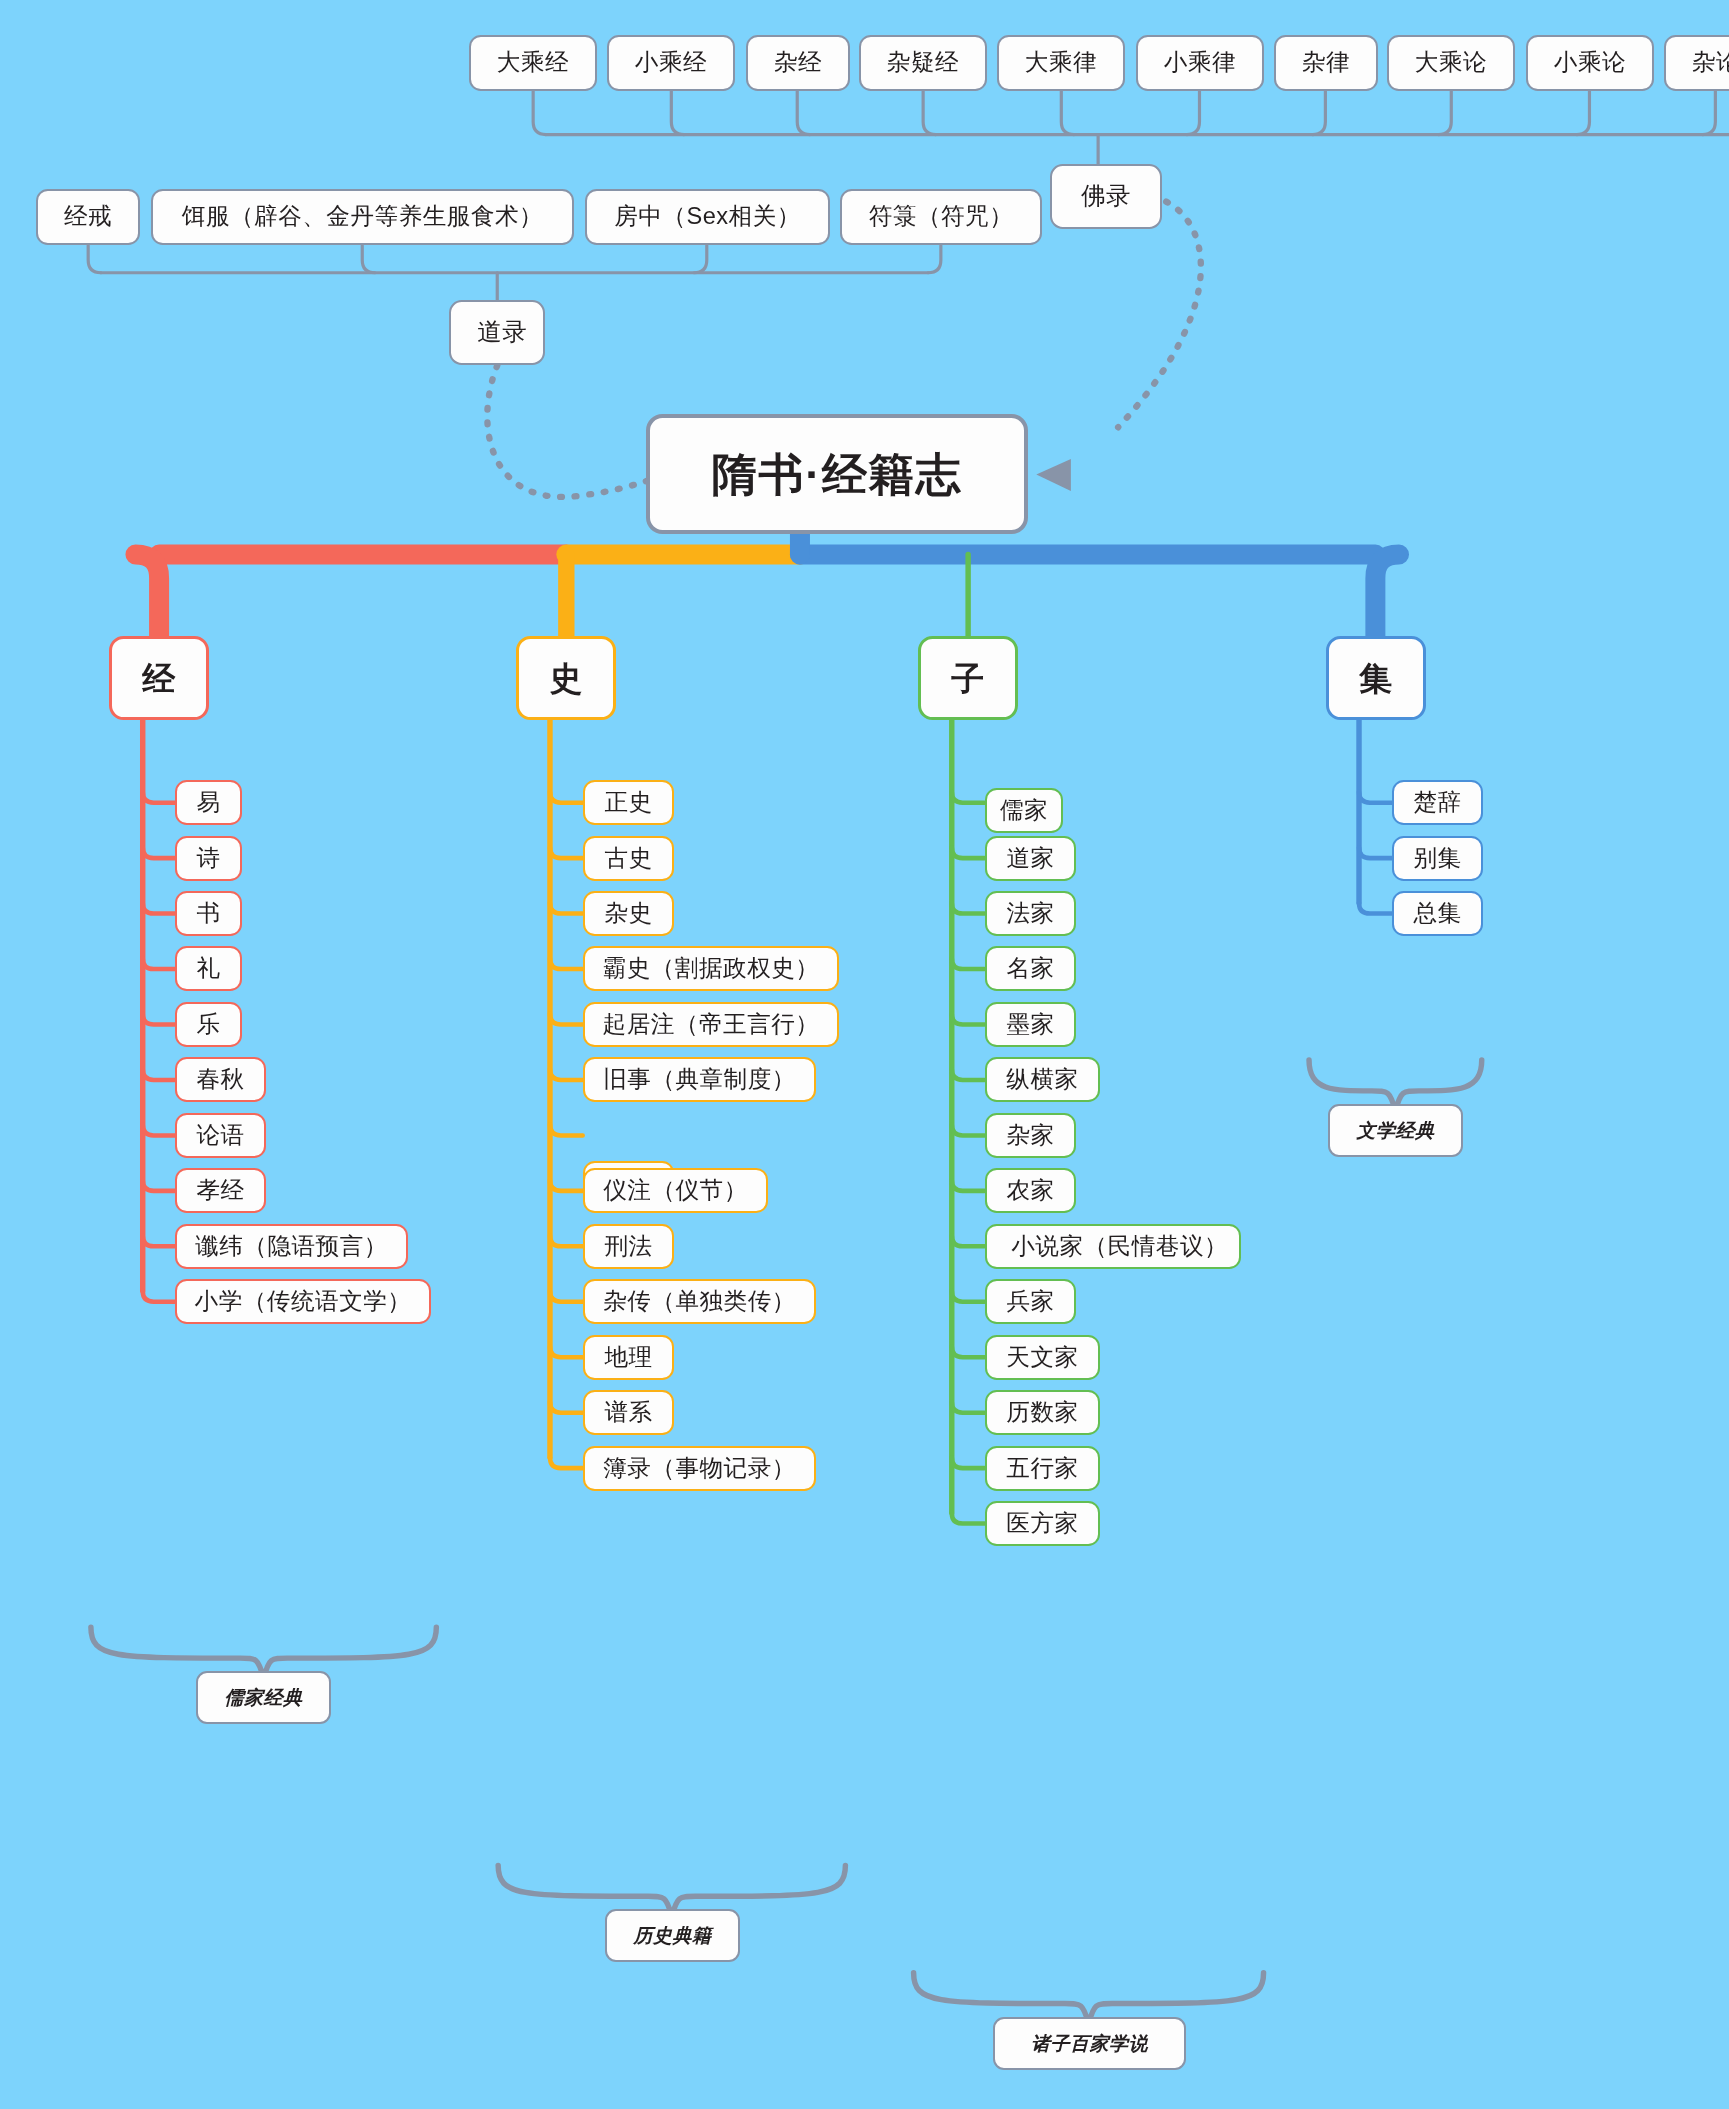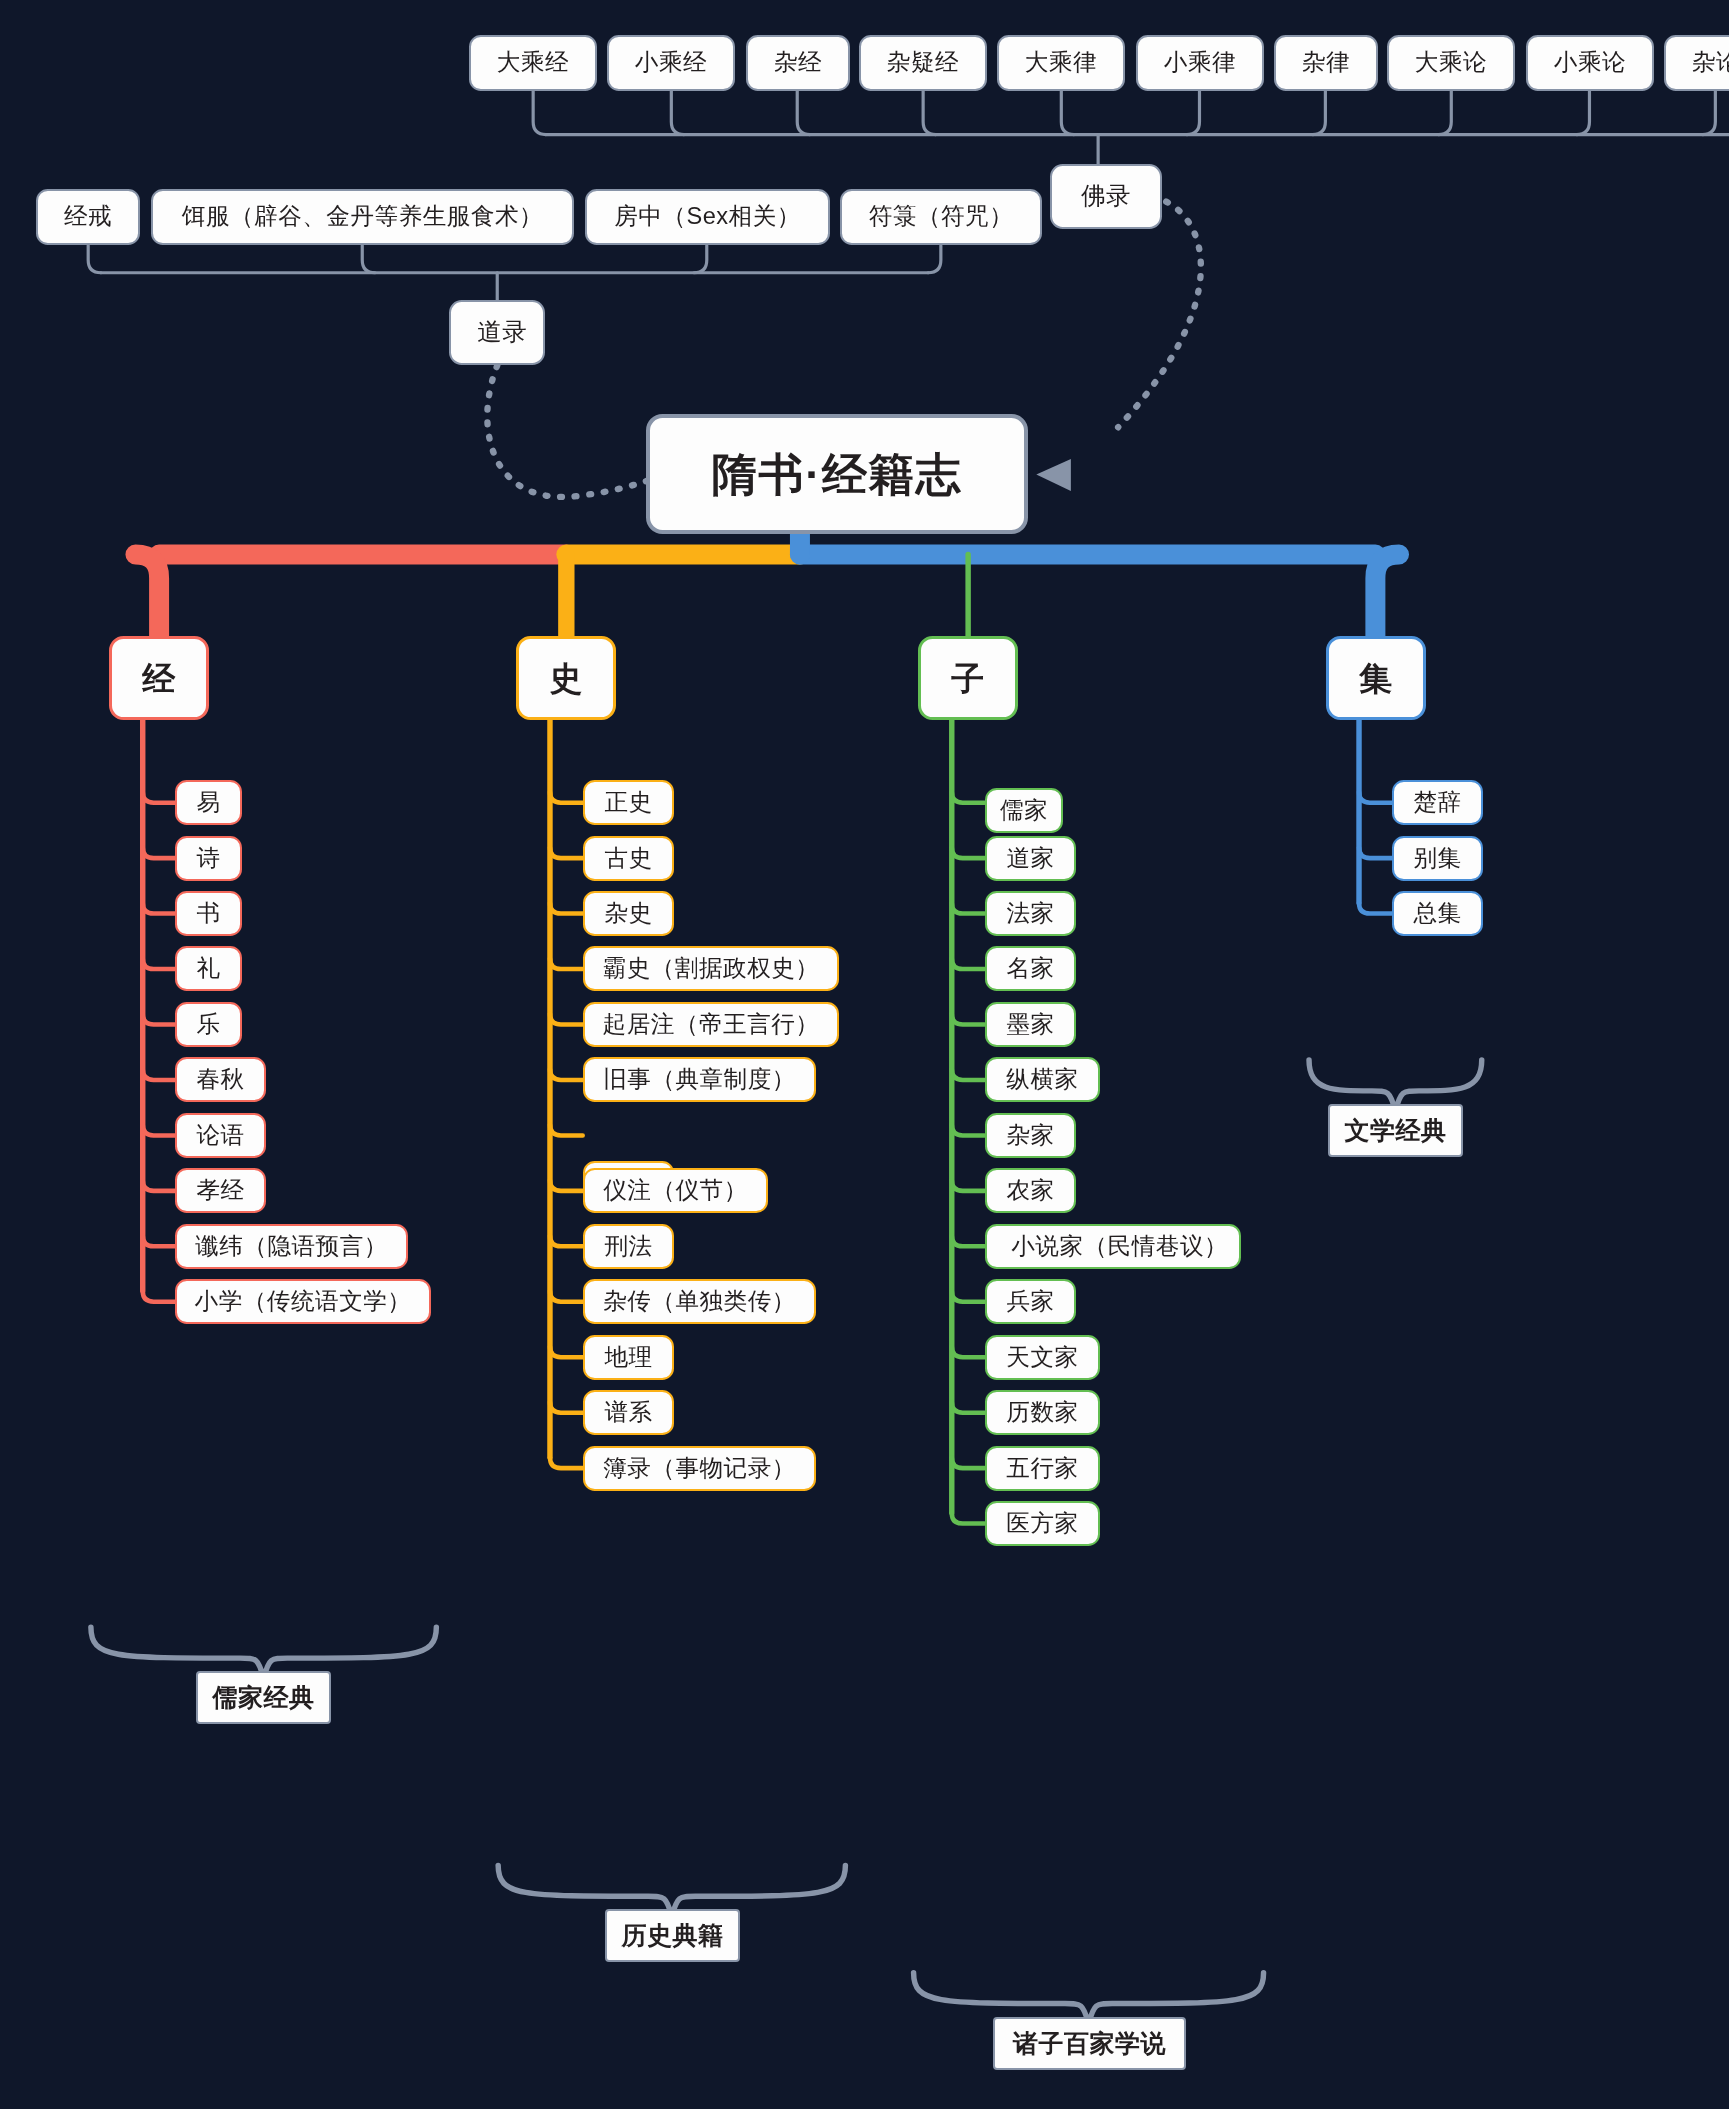--- a/index.html
+++ b/index.html
@@ -1,17 +1,17 @@
 <!DOCTYPE html>
 <html style="font-size:14.5px"><head>
 <meta charset="utf-8">
 <style>
   html,body{margin:0;padding:0;background:#ffffff;}
   body{font-family:"Liberation Sans","DejaVu Sans",sans-serif;}
-  #stage{position:relative;width:1729px;height:2109px;background:#0f172a;overflow:hidden;}
+  #stage{position:relative;width:1729px;height:2109px;background:#7dd3fc;overflow:hidden;}
   svg#wires{position:absolute;left:0;top:0;width:1729px;height:2109px;pointer-events:none;}
 
   .node{
     position:absolute;
     box-sizing:border-box;
     background:#fdfdfd;
     border:2.7px solid #8894a8;
     border-radius:12.7px;
     display:flex;align-items:center;justify-content:center;
     color:#231f20;
@@ -25,21 +25,21 @@
   .node.red{border-color:#f4685a;}
   .node.orange{border-color:#fbb016;}
   .node.green{border-color:#63be52;}
   .node.blue{border-color:#4a90d9;}
 
   .node.cat{font-size:33px;font-weight:bold;border-width:3.6px;border-radius:14.5px;}
   .node.root{
     font-size:45px;font-weight:bold;border-width:4.5px;border-radius:16.4px;
     border-color:#8894a8;letter-spacing:1.8px;
   }
-  .node.brace-label{font-size:25px;font-weight:bold;border-width:2.7px;border-radius:4px;}
+  .node.brace-label{font-size:19px;font-weight:bold;border-width:2.7px;border-radius:11px;font-style:italic;}
 </style>
 </head>
 <body>
 
 <div id="stage">
   <svg id="wires" viewBox="0 0 1902 2320">
       <path d="M 586.5 100 V 134 Q 586.5 148 600.5 148" fill="none" stroke="#8894a8" stroke-width="3.5" stroke-linecap="round" stroke-linejoin="round"></path>
       <path d="M 738.5 100 V 134 Q 738.5 148 752.5 148" fill="none" stroke="#8894a8" stroke-width="3.5" stroke-linecap="round" stroke-linejoin="round"></path>
       <path d="M 877 100 V 134 Q 877 148 891 148" fill="none" stroke="#8894a8" stroke-width="3.5" stroke-linecap="round" stroke-linejoin="round"></path>
       <path d="M 1015.5 100 V 134 Q 1015.5 148 1029.5 148" fill="none" stroke="#8894a8" stroke-width="3.5" stroke-linecap="round" stroke-linejoin="round"></path>

